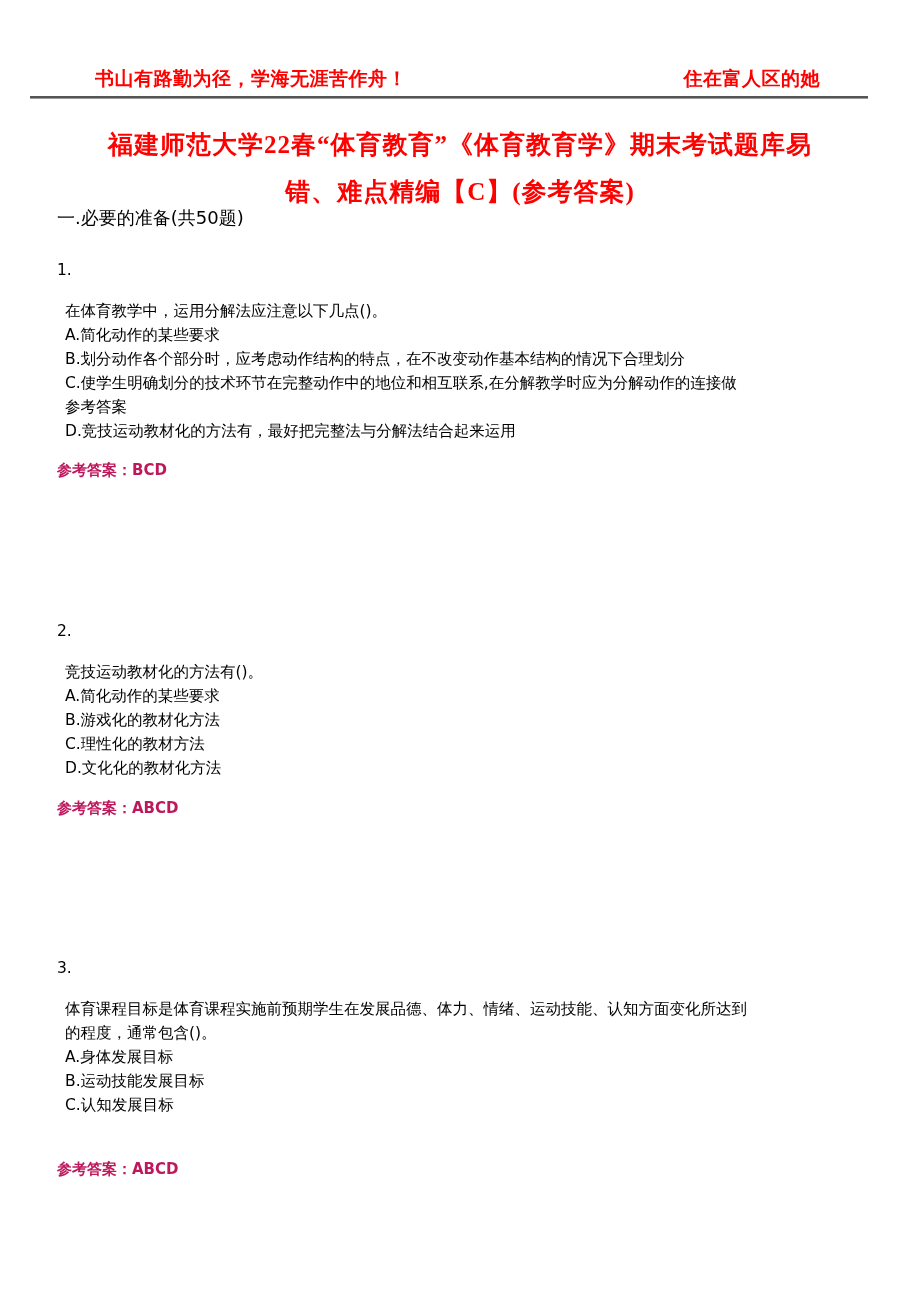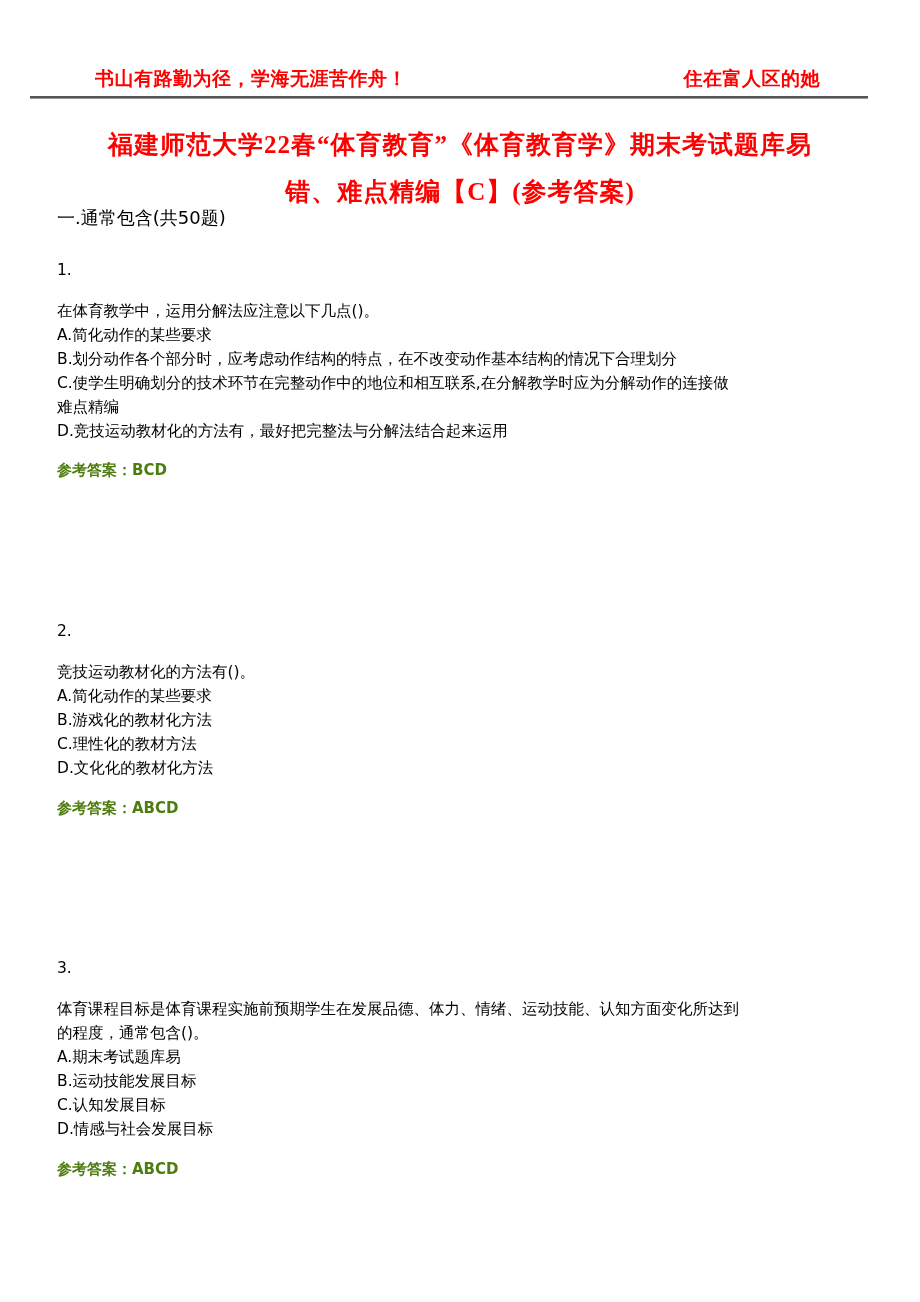--- a/index.html
+++ b/index.html
@@ -9,60 +9,59 @@
     .header .left { position: absolute; left: 65px; top: 0; font-size: 19px; color: #ff0000; letter-spacing: 0.5px; }
     .header .right { position: absolute; right: 48px; top: 0; font-size: 19px; color: #ff0000; letter-spacing: 0.5px; margin-left: 24px; }
     .header-rule { position: absolute; left: 30px; top: 96px; width: 838px; height: 2px; background: #555555; border-bottom: 1px solid #999; }
     .title { position: absolute; left: 40px; width: 840px; text-align: center; color: #ff0000;
       font-family: Liberation Serif, serif; font-weight: bold; font-size: 25px; letter-spacing: 1px; margin-top: 21px; }
     .title.l1 { top: 107px; }
     .title.l2 { top: 154px; }
     .section { position: absolute; left: 57px; top: 206px; font-size: 18px; }
     .q { position: absolute; left: 57px; width: 812px; font-size: 15.5px; line-height: 24px; }
     .q .num { display: block; margin-bottom: 17px; }
-    .q .line { display: block; }
-    .answer { position: absolute; left: 57px; color: #4d7c0f; font-weight: bold; font-size: 15px; }
+    .q .line { display: block; margin-left: 8px; }
+    .answer { position: absolute; left: 57px; color: #be185d; font-weight: bold; font-size: 15px; }
   </style>
 </head>
 <body>
 
 <div class="header">
   <span class="left">书山有路勤为径，学海无涯苦作舟！</span>
   <span class="right">住在富人区的她</span>
 </div>
 <div class="header-rule"></div>
 
 <div class="title l1">福建师范大学22春“体育教育”《体育教育学》期末考试题库易</div>
 <div class="title l2">错、难点精编【C】(参考答案)</div>
 
-<div class="section">一.通常包含(共50题)</div>
+<div class="section">一.必要的准备(共50题)</div>
 
 <div class="q" style="top:258px;">
   <span class="num">1.</span>
   <span class="line">在体育教学中，运用分解法应注意以下几点()。</span>
   <span class="line">A.简化动作的某些要求</span>
   <span class="line">B.划分动作各个部分时，应考虑动作结构的特点，在不改变动作基本结构的情况下合理划分</span>
   <span class="line">C.使学生明确划分的技术环节在完整动作中的地位和相互联系,在分解教学时应为分解动作的连接做</span>
-  <span class="line">难点精编</span>
+  <span class="line">参考答案</span>
   <span class="line">D.竞技运动教材化的方法有，最好把完整法与分解法结合起来运用</span>
 </div>
 <div class="answer" style="top:461px;">参考答案：BCD</div>
 
 <div class="q" style="top:619px;">
   <span class="num">2.</span>
   <span class="line">竞技运动教材化的方法有()。</span>
   <span class="line">A.简化动作的某些要求</span>
   <span class="line">B.游戏化的教材化方法</span>
   <span class="line">C.理性化的教材方法</span>
   <span class="line">D.文化化的教材化方法</span>
 </div>
 <div class="answer" style="top:799px;">参考答案：ABCD</div>
 
 <div class="q" style="top:956px;">
   <span class="num">3.</span>
   <span class="line">体育课程目标是体育课程实施前预期学生在发展品德、体力、情绪、运动技能、认知方面变化所达到</span>
   <span class="line">的程度，通常包含()。</span>
-  <span class="line">A.期末考试题库易</span>
+  <span class="line">A.身体发展目标</span>
   <span class="line">B.运动技能发展目标</span>
   <span class="line">C.认知发展目标</span>
-  <span class="line">D.情感与社会发展目标</span>
 </div>
 <div class="answer" style="top:1160px;">参考答案：ABCD</div>
 
 </body></html>

